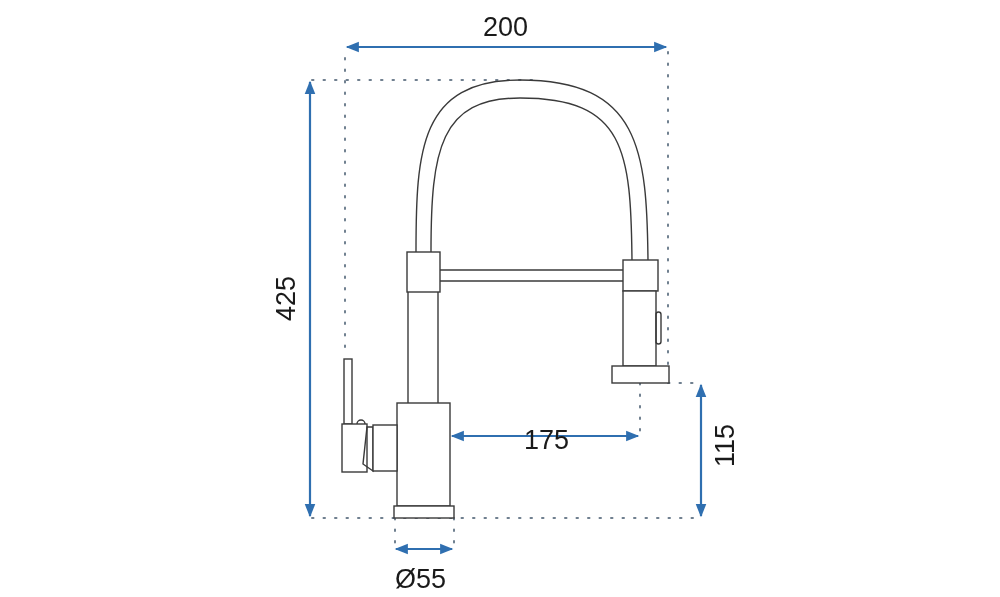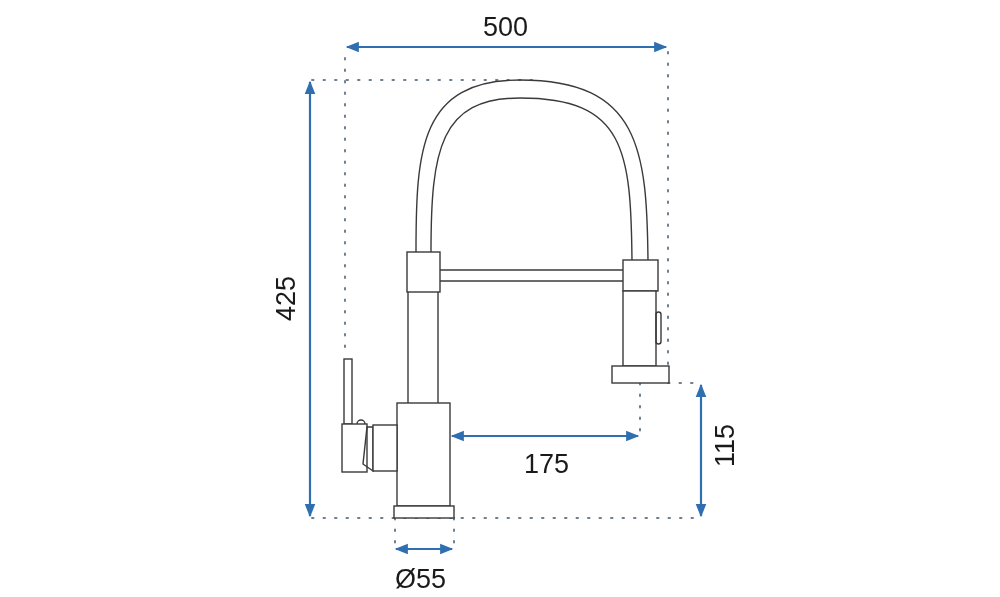--- a/index.html
+++ b/index.html
@@ -58,17 +58,17 @@
 
   <g stroke="#2f6fb0" stroke-width="2.2" fill="none">
     <line x1="347" y1="47" x2="666" y2="47" marker-start="url(#arr)" marker-end="url(#arr)"></line>
     <line x1="310" y1="82" x2="310" y2="516" marker-start="url(#arr)" marker-end="url(#arr)"></line>
     <line x1="452" y1="436" x2="638" y2="436" marker-start="url(#arr)" marker-end="url(#arr)"></line>
     <line x1="701" y1="385" x2="701" y2="516" marker-start="url(#arr)" marker-end="url(#arr)"></line>
     <line x1="396" y1="549" x2="452" y2="549" marker-start="url(#arr)" marker-end="url(#arr)"></line>
   </g>
 </svg>
 
-<div class="dim-label" style="left:483px; top:14px;">500</div>
+<div class="dim-label" style="left:483px; top:14px;">200</div>
 <div class="dim-label rot" style="left:264px; top:285px;">425</div>
-<div class="dim-label" style="left:524px; top:451px;">175</div>
+<div class="dim-label" style="left:524px; top:427px;">175</div>
 <div class="dim-label rot" style="left:704px; top:432px;">115</div>
 <div class="dim-label" style="left:395px; top:566px;">Ø55</div>
 
 </body></html>

